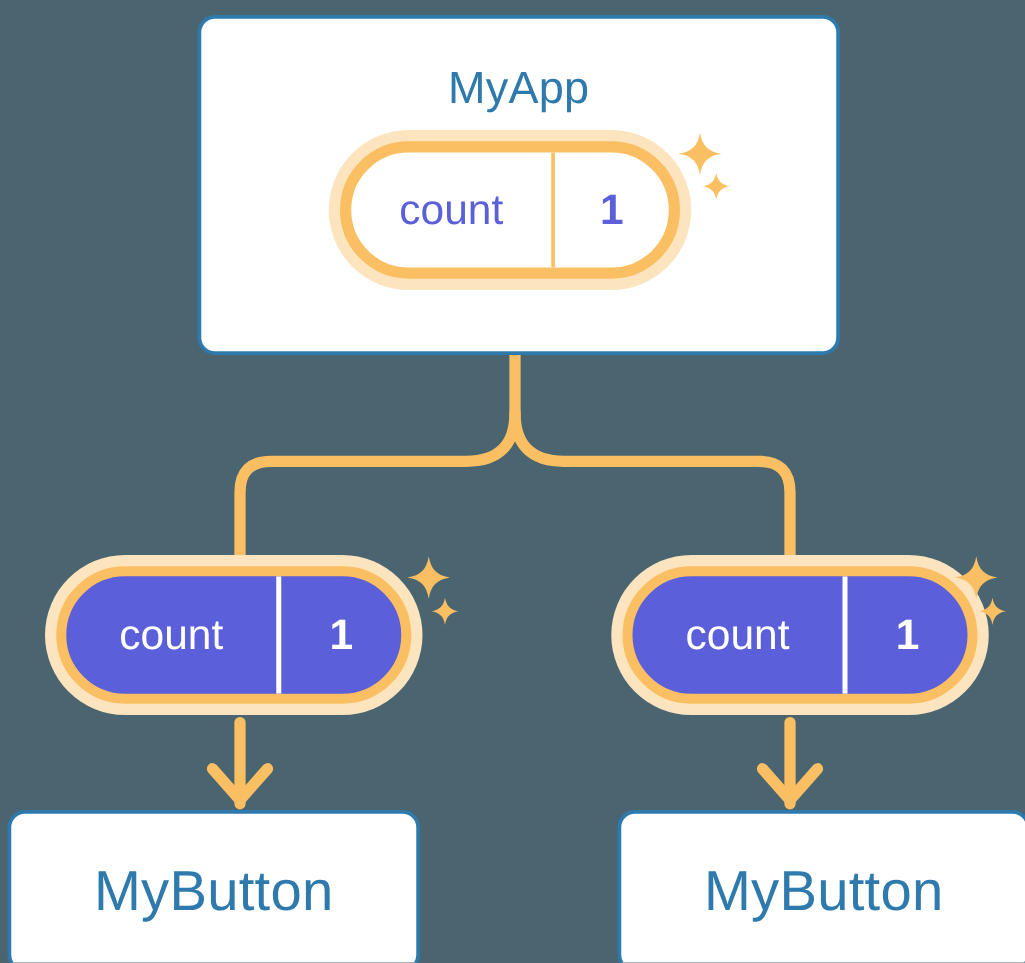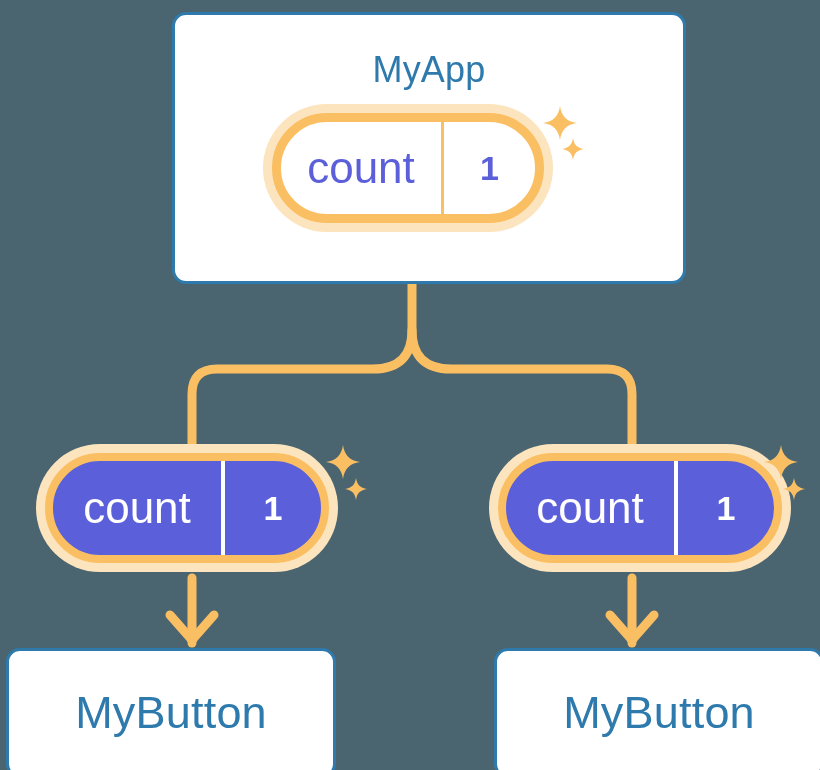--- a/index.html
+++ b/index.html
@@ -42,21 +42,21 @@
   .card-title {
     color: #2e7aad;
     font-size: 36px;
     font-weight: 500;
     letter-spacing: 0.2px;
     text-align: center;
     white-space: nowrap;
   }
 
   #card-myapp {
-    left: 172px;
+    left: 158px;
     top: 12px;
     width: 514px;
     height: 272px;
   }
   #card-myapp .card-title {
     margin-top: 34px;
   }
 
   .card-button {
     width: 330px;
@@ -92,21 +92,21 @@
     overflow: hidden;
   }
   .pill-cell {
     display: flex;
     align-items: center;
     justify-content: center;
     box-sizing: border-box;
     line-height: 1;
   }
   .pill-key {
-    font-size: 44px;
+    font-size: 34px;
     font-weight: 400;
   }
   .pill-val {
     font-size: 34px;
     font-weight: 700;
   }
 
   
   .pill-light {
     background: #ffffff;

